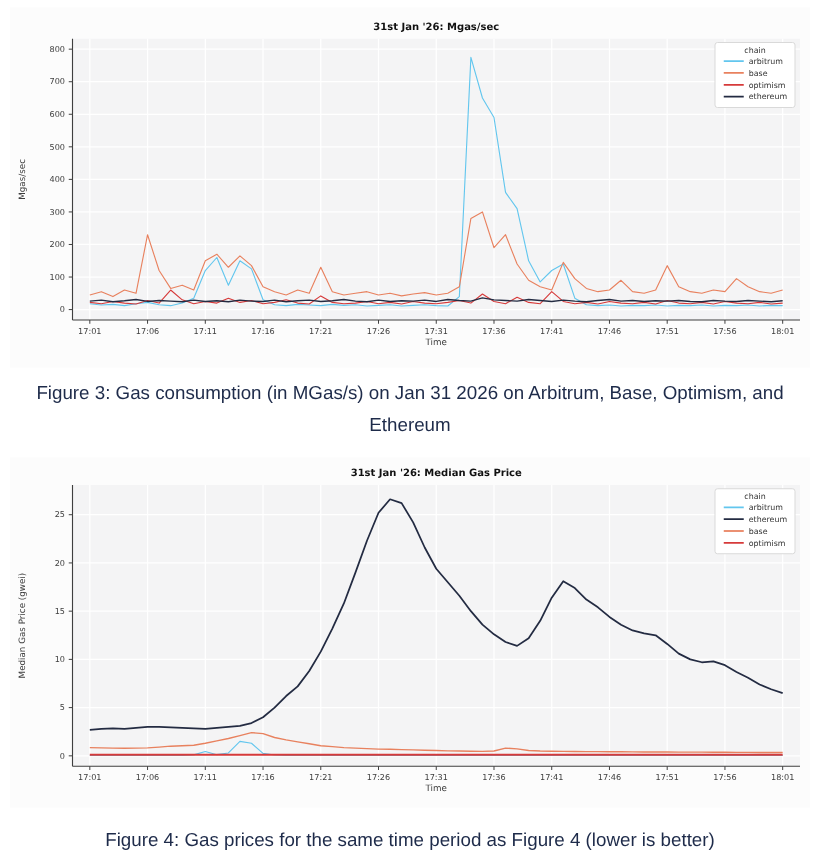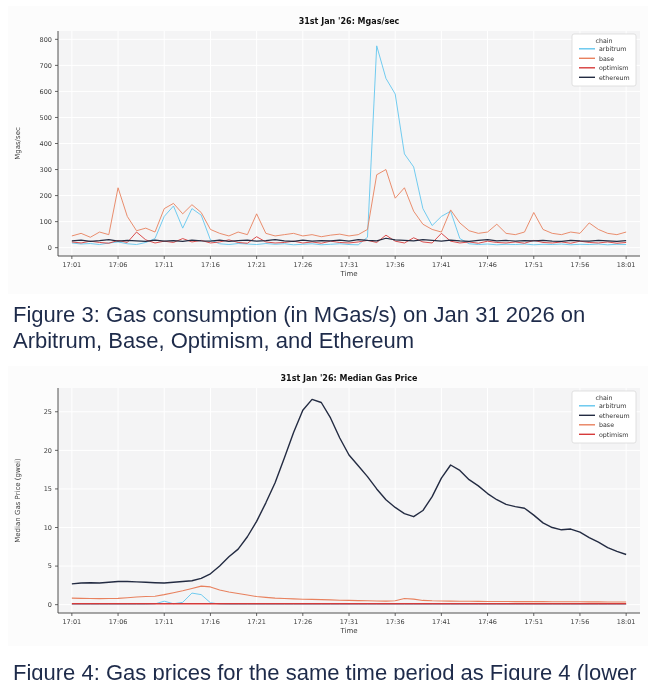--- a/index.html
+++ b/index.html
@@ -1,19 +1,19 @@
 <!DOCTYPE html>
 <html><head>
 <meta charset="utf-8">
 <style>
   html,body{margin:0;padding:0;background:#ffffff;width:656px;}
   body{padding-top:6px;font-family:"Liberation Sans",sans-serif;}
   .figure{position:relative;margin:0 8px;background:#fcfcfc;}
   .figure svg{display:block;}
-  .caption{width:630px;margin:8px auto 0;text-align:left;font-size:22px;line-height:26px;
+  .caption{width:630px;margin:8px auto 0;text-align:center;font-size:15px;line-height:26px;
            font-weight:500;color:#1e2b4a;font-family:"Liberation Sans",sans-serif;}
   .caption.single{margin-top:14px;}
   #figure4{margin-top:12px;}
   text{font-family:"DejaVu Sans",sans-serif;}
 </style>
 </head>
 <body>
 
 <div class="figure" id="figure3">
   <svg width="640" height="288" viewBox="0 0 640 288">

